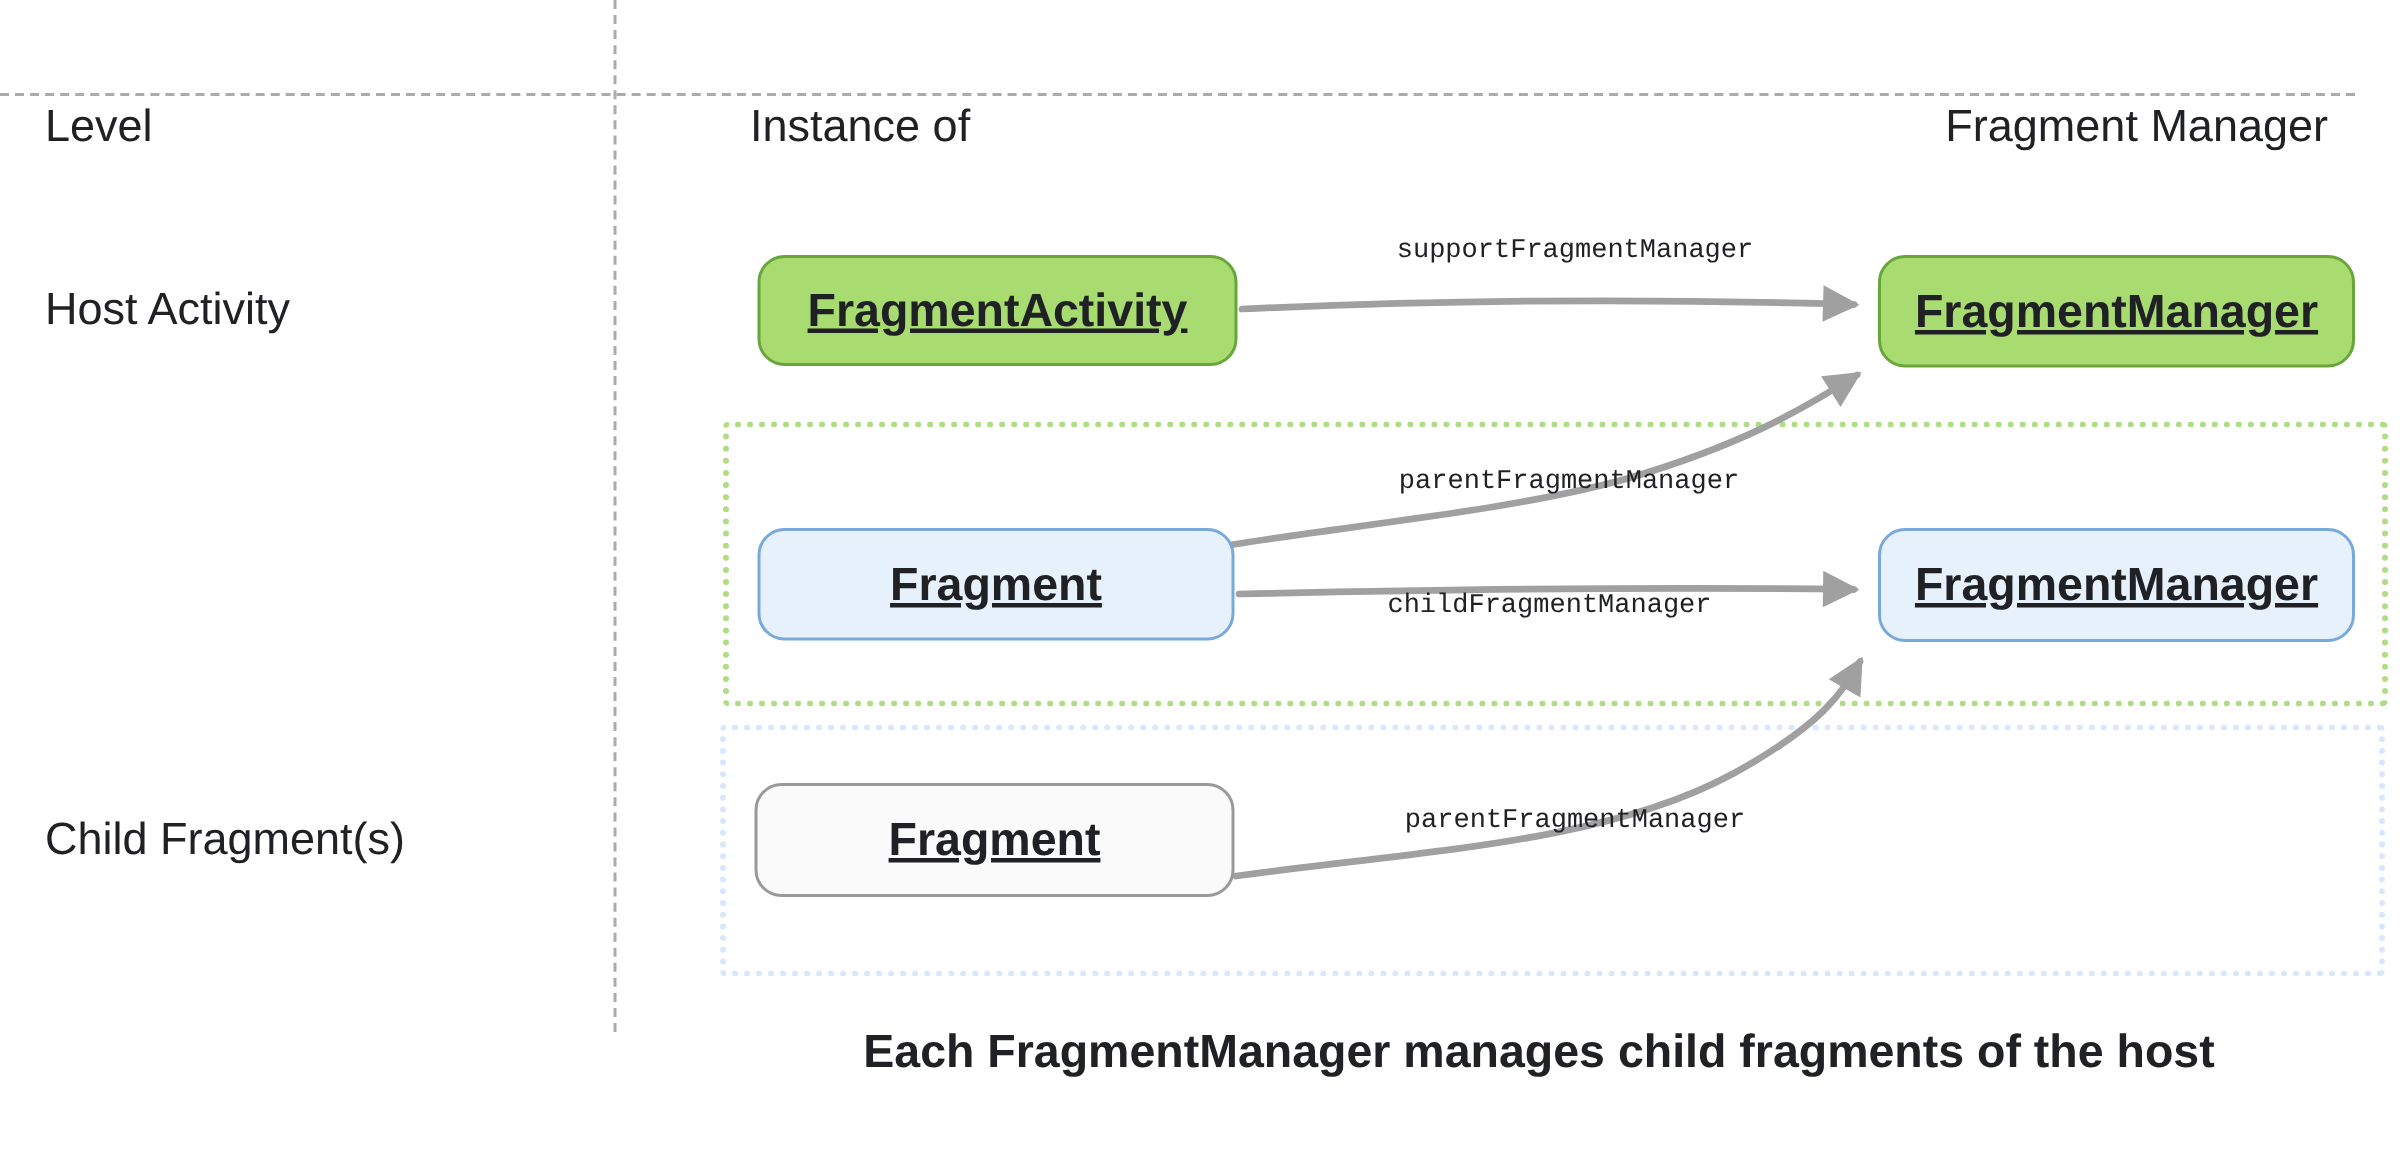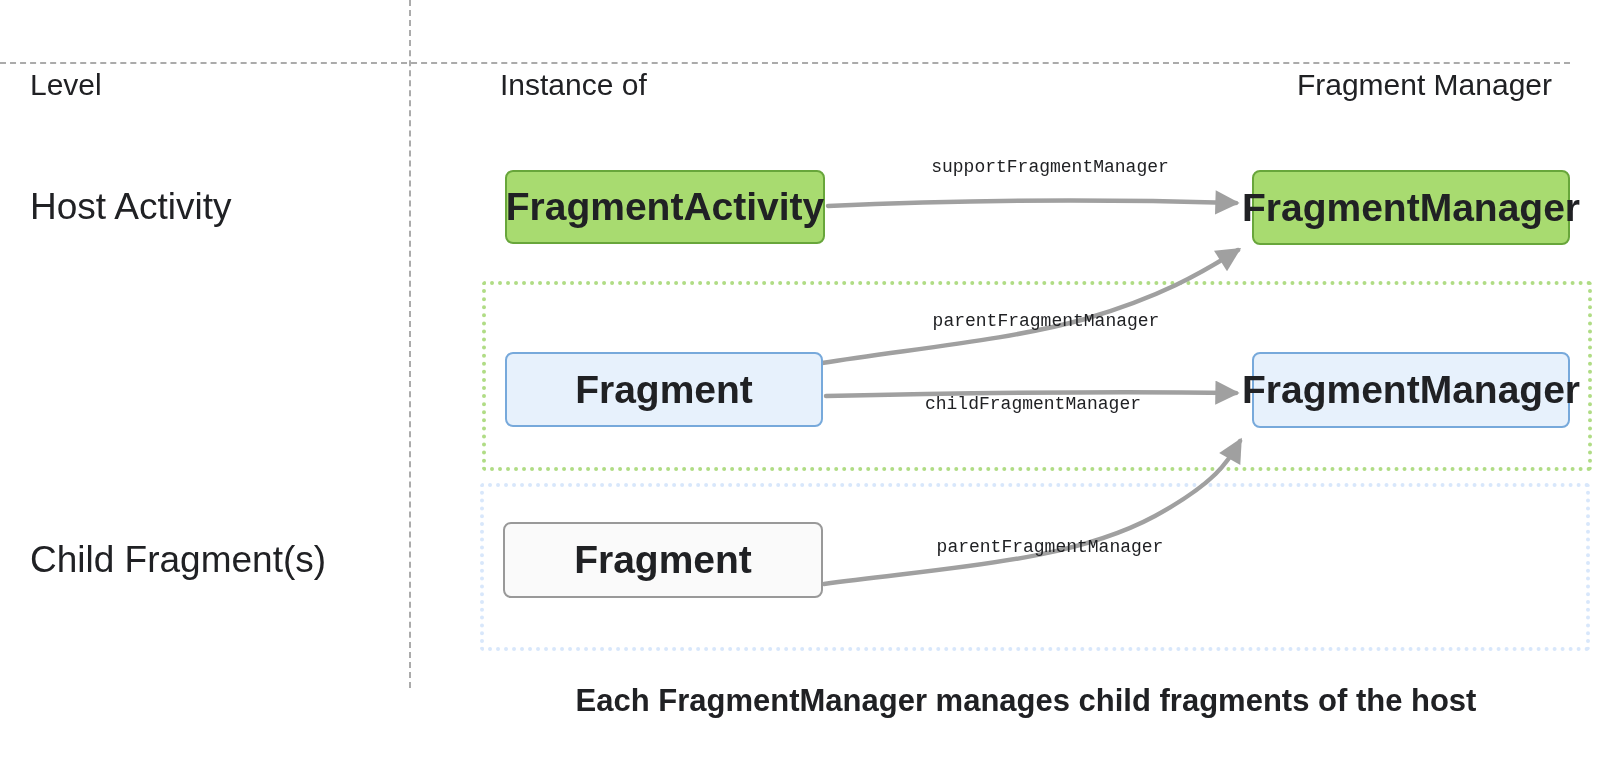--- a/index.html
+++ b/index.html
@@ -13,28 +13,28 @@
   html,body{background:#ffffff;}
   .canvas{
     position:relative;width:1600px;height:774px;background:#ffffff;
     font-family:"Liberation Sans","DejaVu Sans",sans-serif;color:var(--text);
     overflow:hidden;
   }
   .abs{position:absolute;}
   .guide-v{left:409px;top:0;height:688px;width:0;border-left:2px dashed var(--guide);}
   .guide-h{left:0;top:62px;width:1570px;height:0;border-top:2px dashed var(--guide);}
   .hdr{font-size:30px;line-height:34px;white-space:nowrap;margin-top:44px;}
-  .rowlabel{font-size:37px;line-height:34px;white-space:nowrap;}
+  .rowlabel{font-size:30px;line-height:34px;white-space:nowrap;}
   .group{border-radius:4px;}
   .group.green{border:4px dotted var(--green-dotted);}
   .group.blue{border:4px dotted var(--blue-dotted);}
   .node{
     display:flex;align-items:center;justify-content:center;
-    font-size:39px;font-weight:bold;white-space:nowrap;
-    border-radius:8px;border:2px solid;
+    font-size:31px;font-weight:bold;white-space:nowrap;
+    border-radius:18px;border:2px solid;text-decoration:underline;
   }
   .node.green{background:var(--green-fill);border-color:var(--green-border);}
   .node.blue{background:var(--blue-fill);border-color:var(--blue-border);}
   .node.white{background:var(--white-fill);border-color:var(--white-border);}
   .edge-label{
     font-family:"Liberation Mono","DejaVu Sans Mono",monospace;
     font-size:18px;line-height:30px;text-align:center;white-space:nowrap;
   }
   .caption{font-size:31px;font-weight:bold;text-align:center;white-space:nowrap;}
   svg.edges{left:0;top:0;pointer-events:none;}

